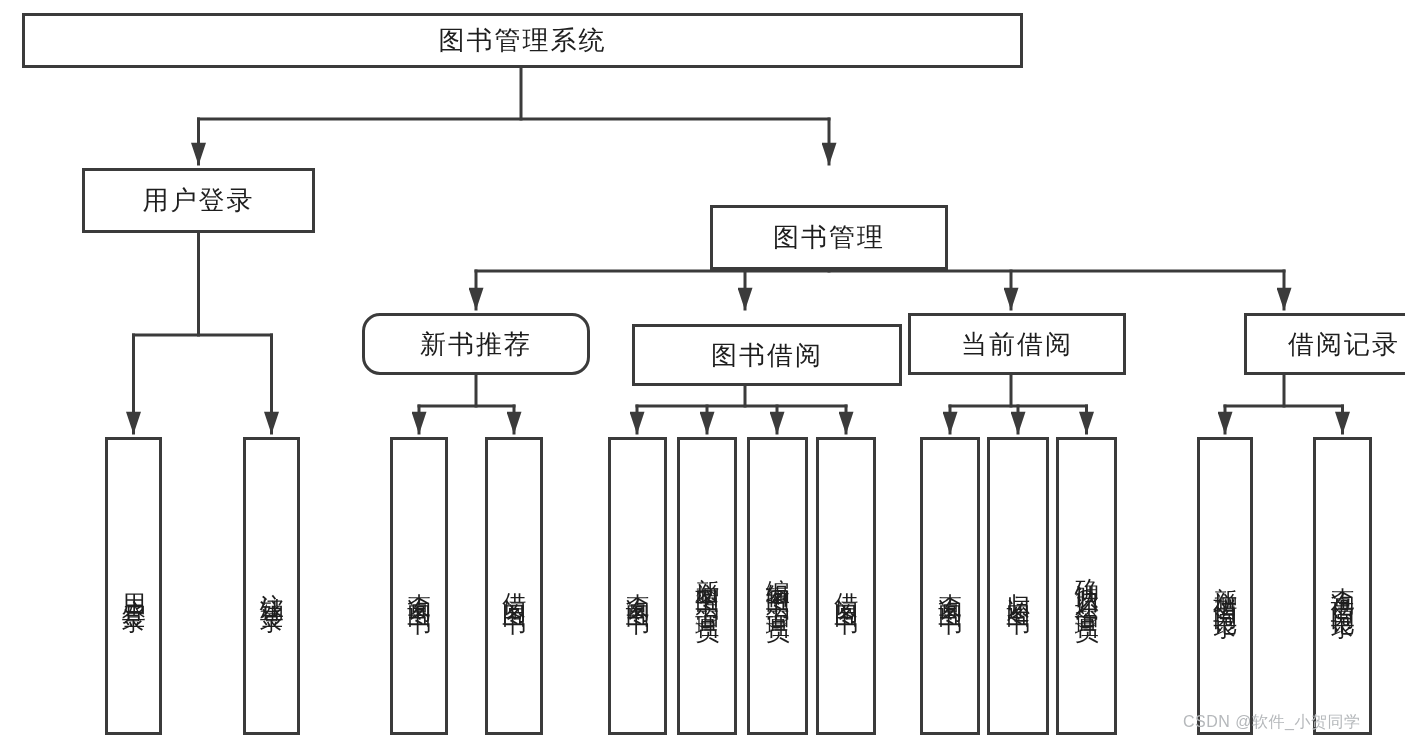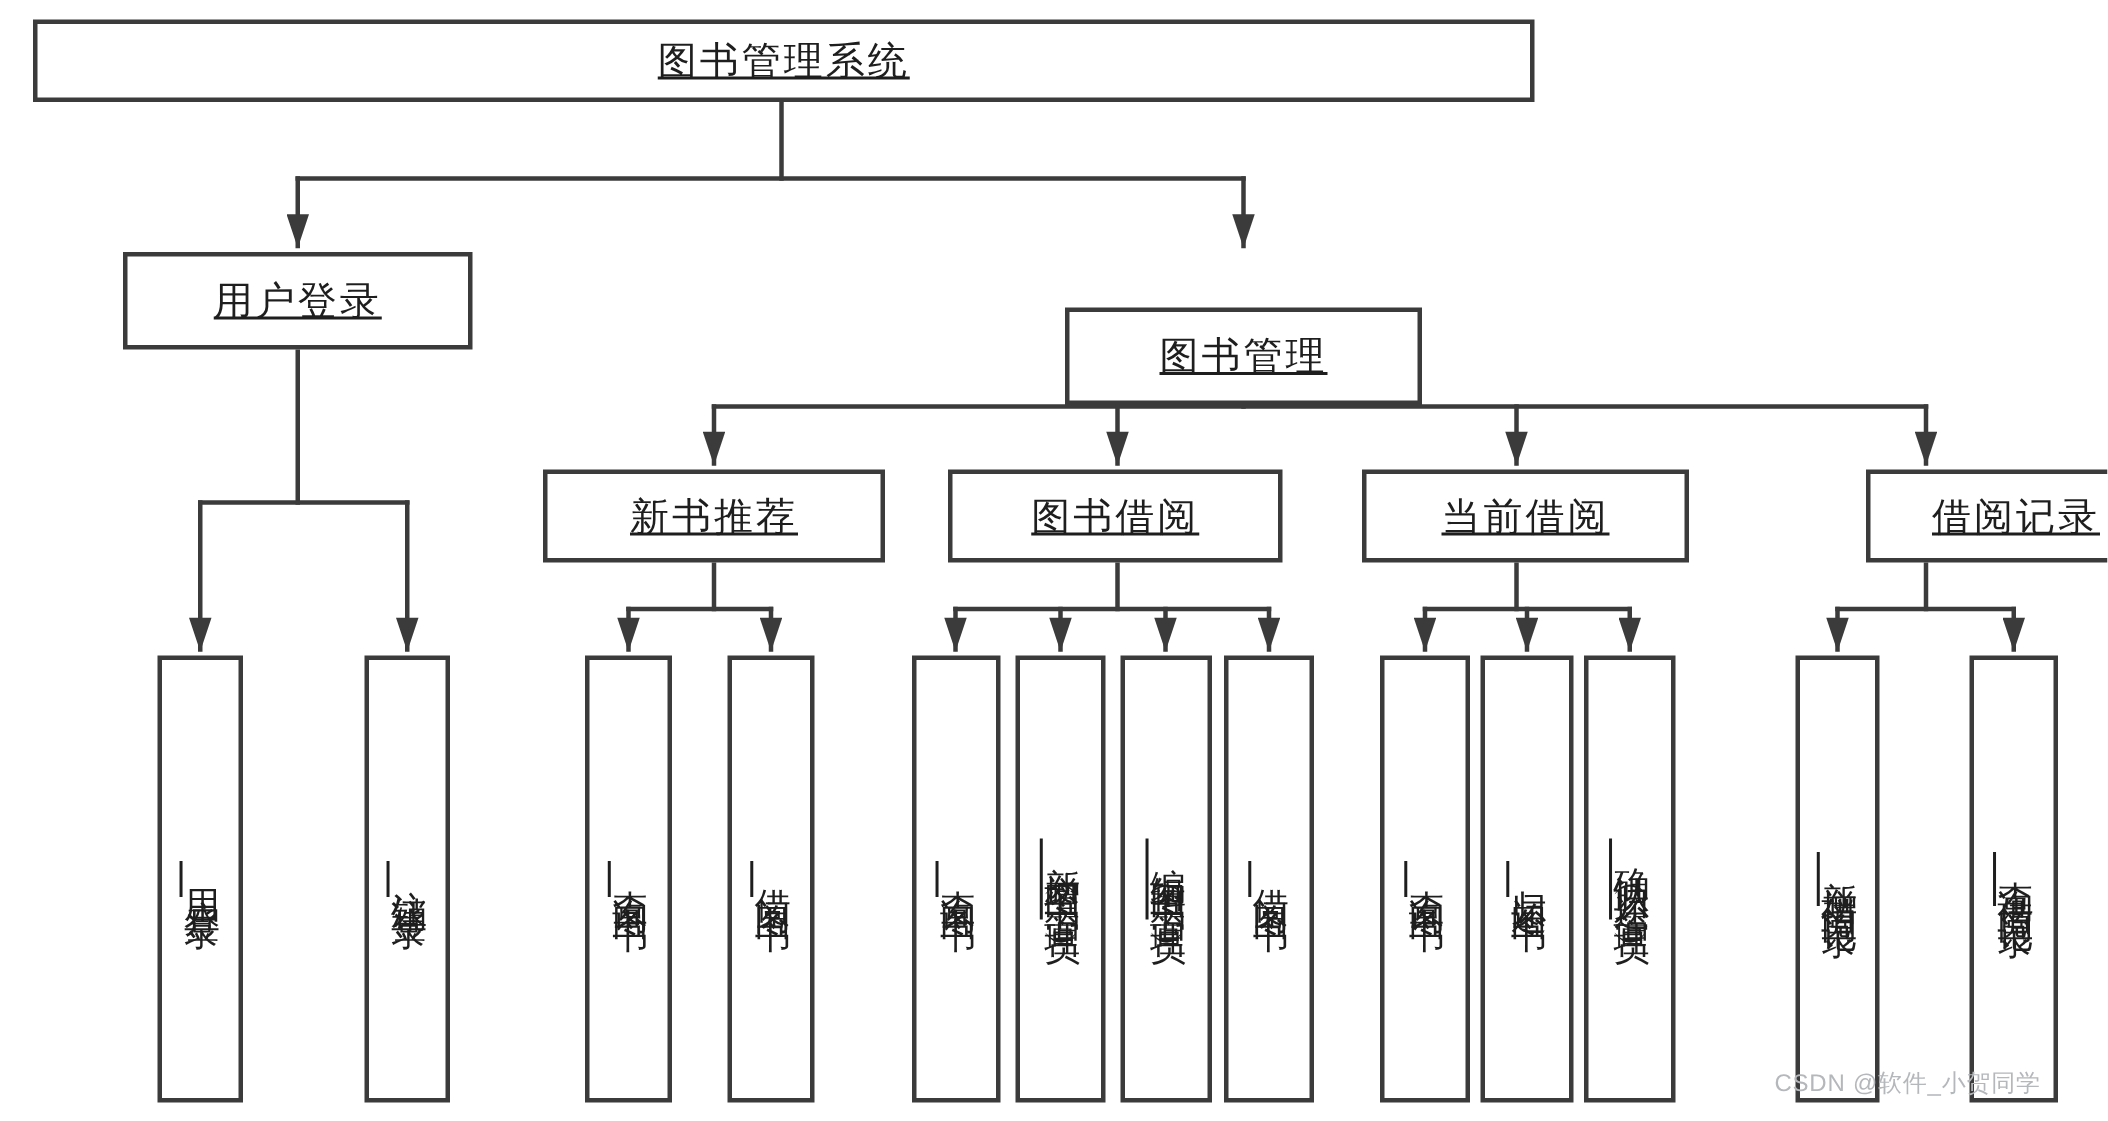--- a/index.html
+++ b/index.html
@@ -20,39 +20,38 @@
   #connectors{position:absolute;left:0;top:0;z-index:1;}
   .cline{stroke:var(--line);stroke-width:3;fill:none;stroke-linecap:square;}
   .arrowhead{fill:var(--line);}
   .node{
     position:absolute;
     box-sizing:border-box;
     background:#fff;
     border:3px solid var(--line);
     display:flex;align-items:center;justify-content:center;
     z-index:2;
-    text-decoration:underline;
   }
   .hbox{font-size:26px;letter-spacing:2px;white-space:nowrap;}
   .vbox span{
     writing-mode:vertical-rl;
     text-orientation:mixed;
     line-height:1.1;
     font-size:24px;
     letter-spacing:6px;
     white-space:nowrap;
   }
   
   .n-root{left:22px;top:13px;width:1001px;height:55px;}
   
   .n-l2a{left:82px;top:168px;width:233px;height:65px;}
   .n-l2b{left:710px;top:168px;width:238px;height:65px;margin-top:37px;}
   
-  .n-l3a{left:362px;top:313px;width:228px;height:62px;}
-  .n-l3b{left:632px;top:313px;width:223px;height:62px;}
+  .n-l3a{left:362px;top:313px;width:228px;height:62px;border-radius:18px;}
+  .n-l3b{left:632px;top:324px;width:270px;height:62px;}
   .n-l3c{left:908px;top:313px;width:218px;height:62px;}
   .n-l3d{left:1244px;top:313px;width:200px;height:62px;}
   
   .leaf{top:437px;height:298px;}
   .n-f1{left:105px;width:57px;}
   .n-f2{left:243px;width:57px;}
   .n-f3{left:390px;width:58px;}
   .n-f4{left:485px;width:58px;}
   .n-f5{left:608px;width:59px;}
   .n-f6{left:677px;width:60px;}

